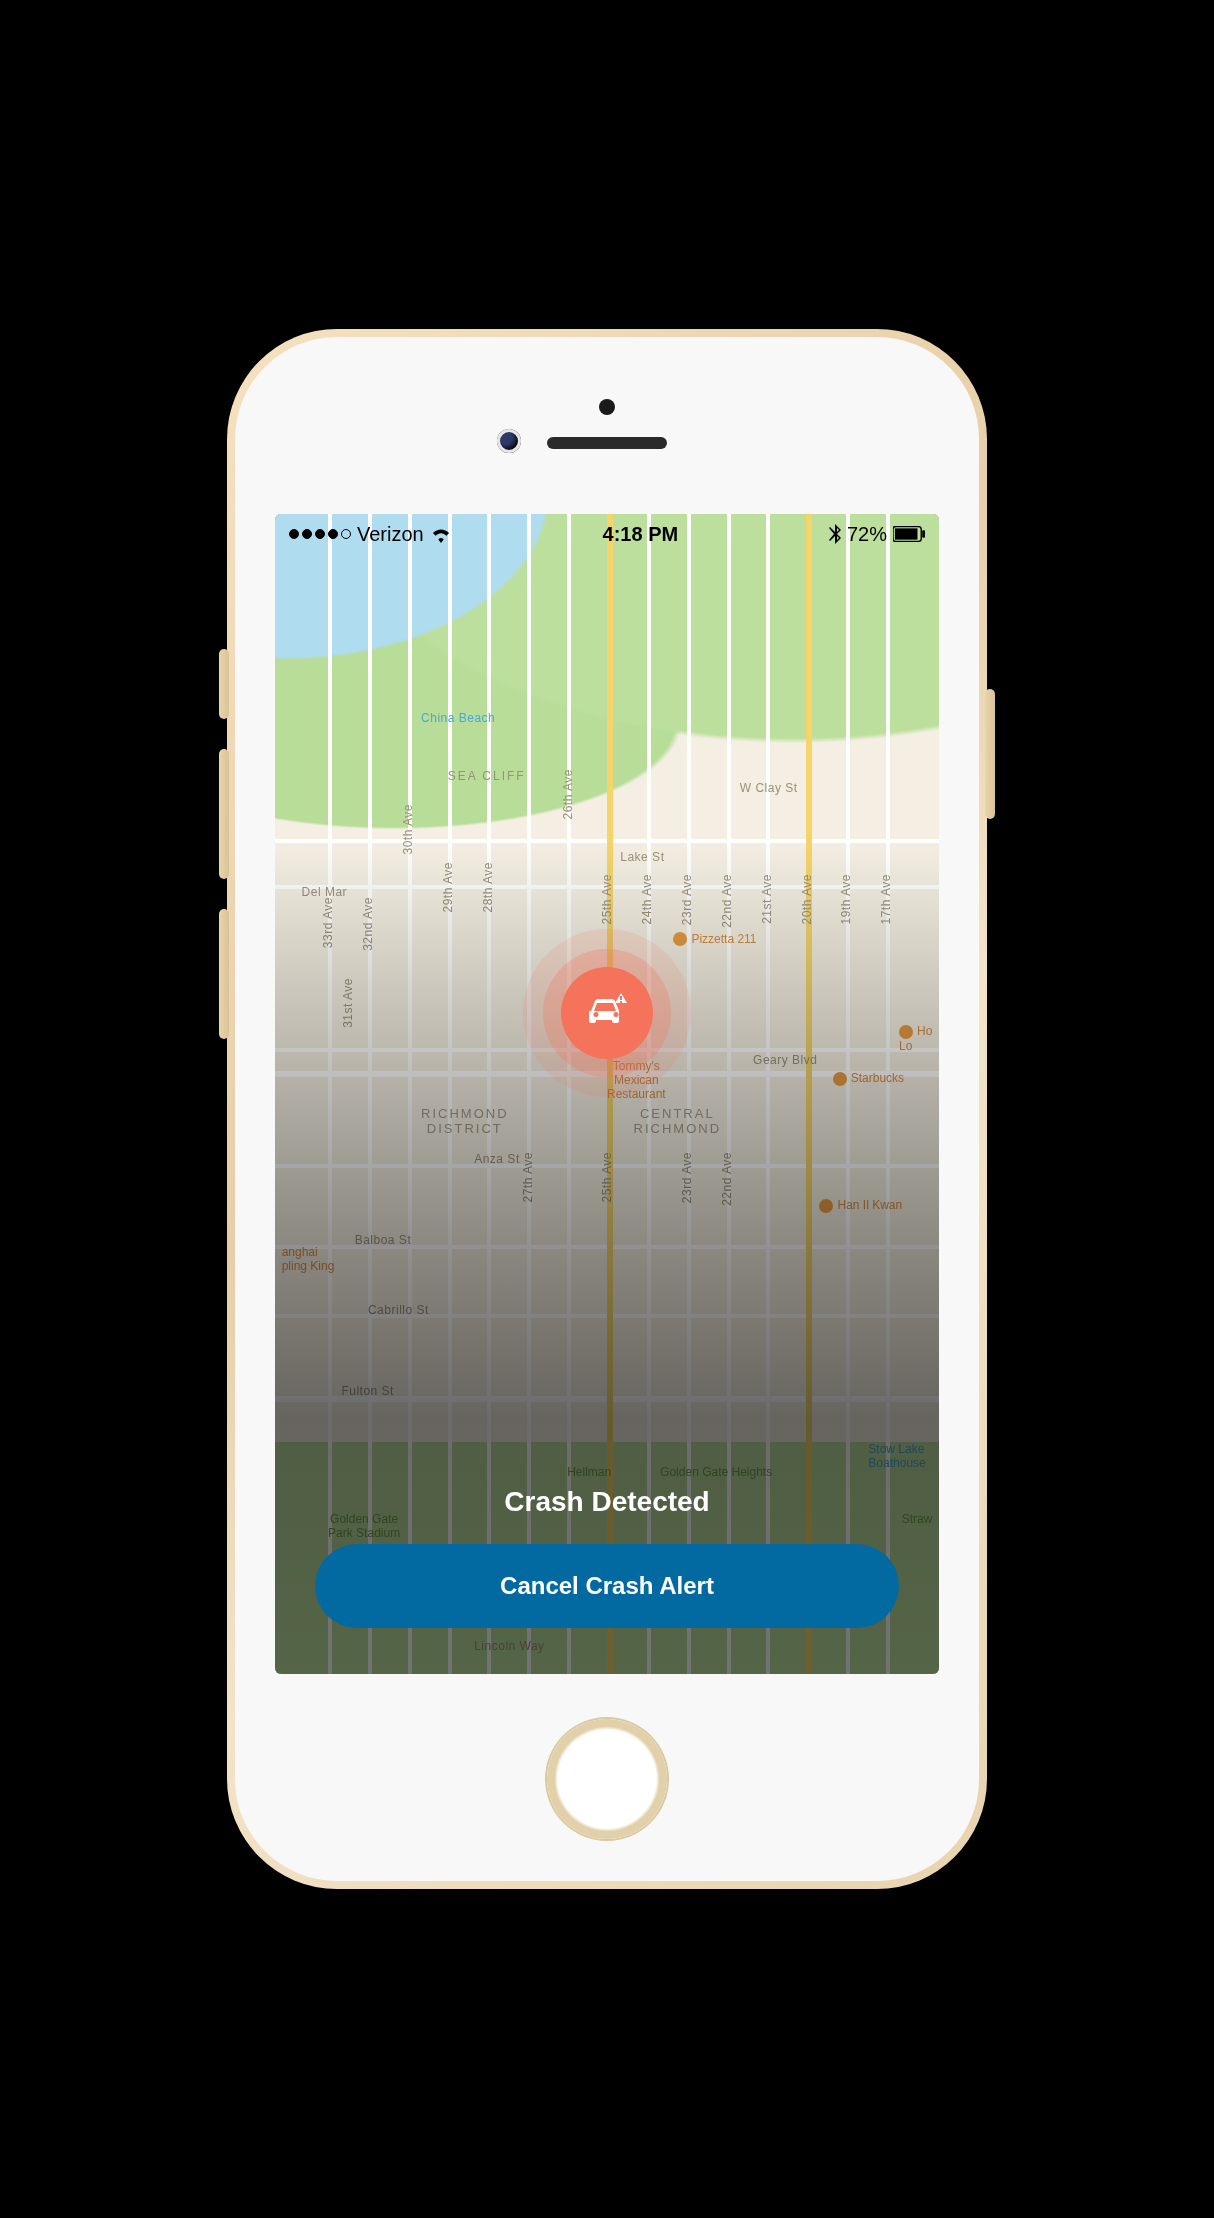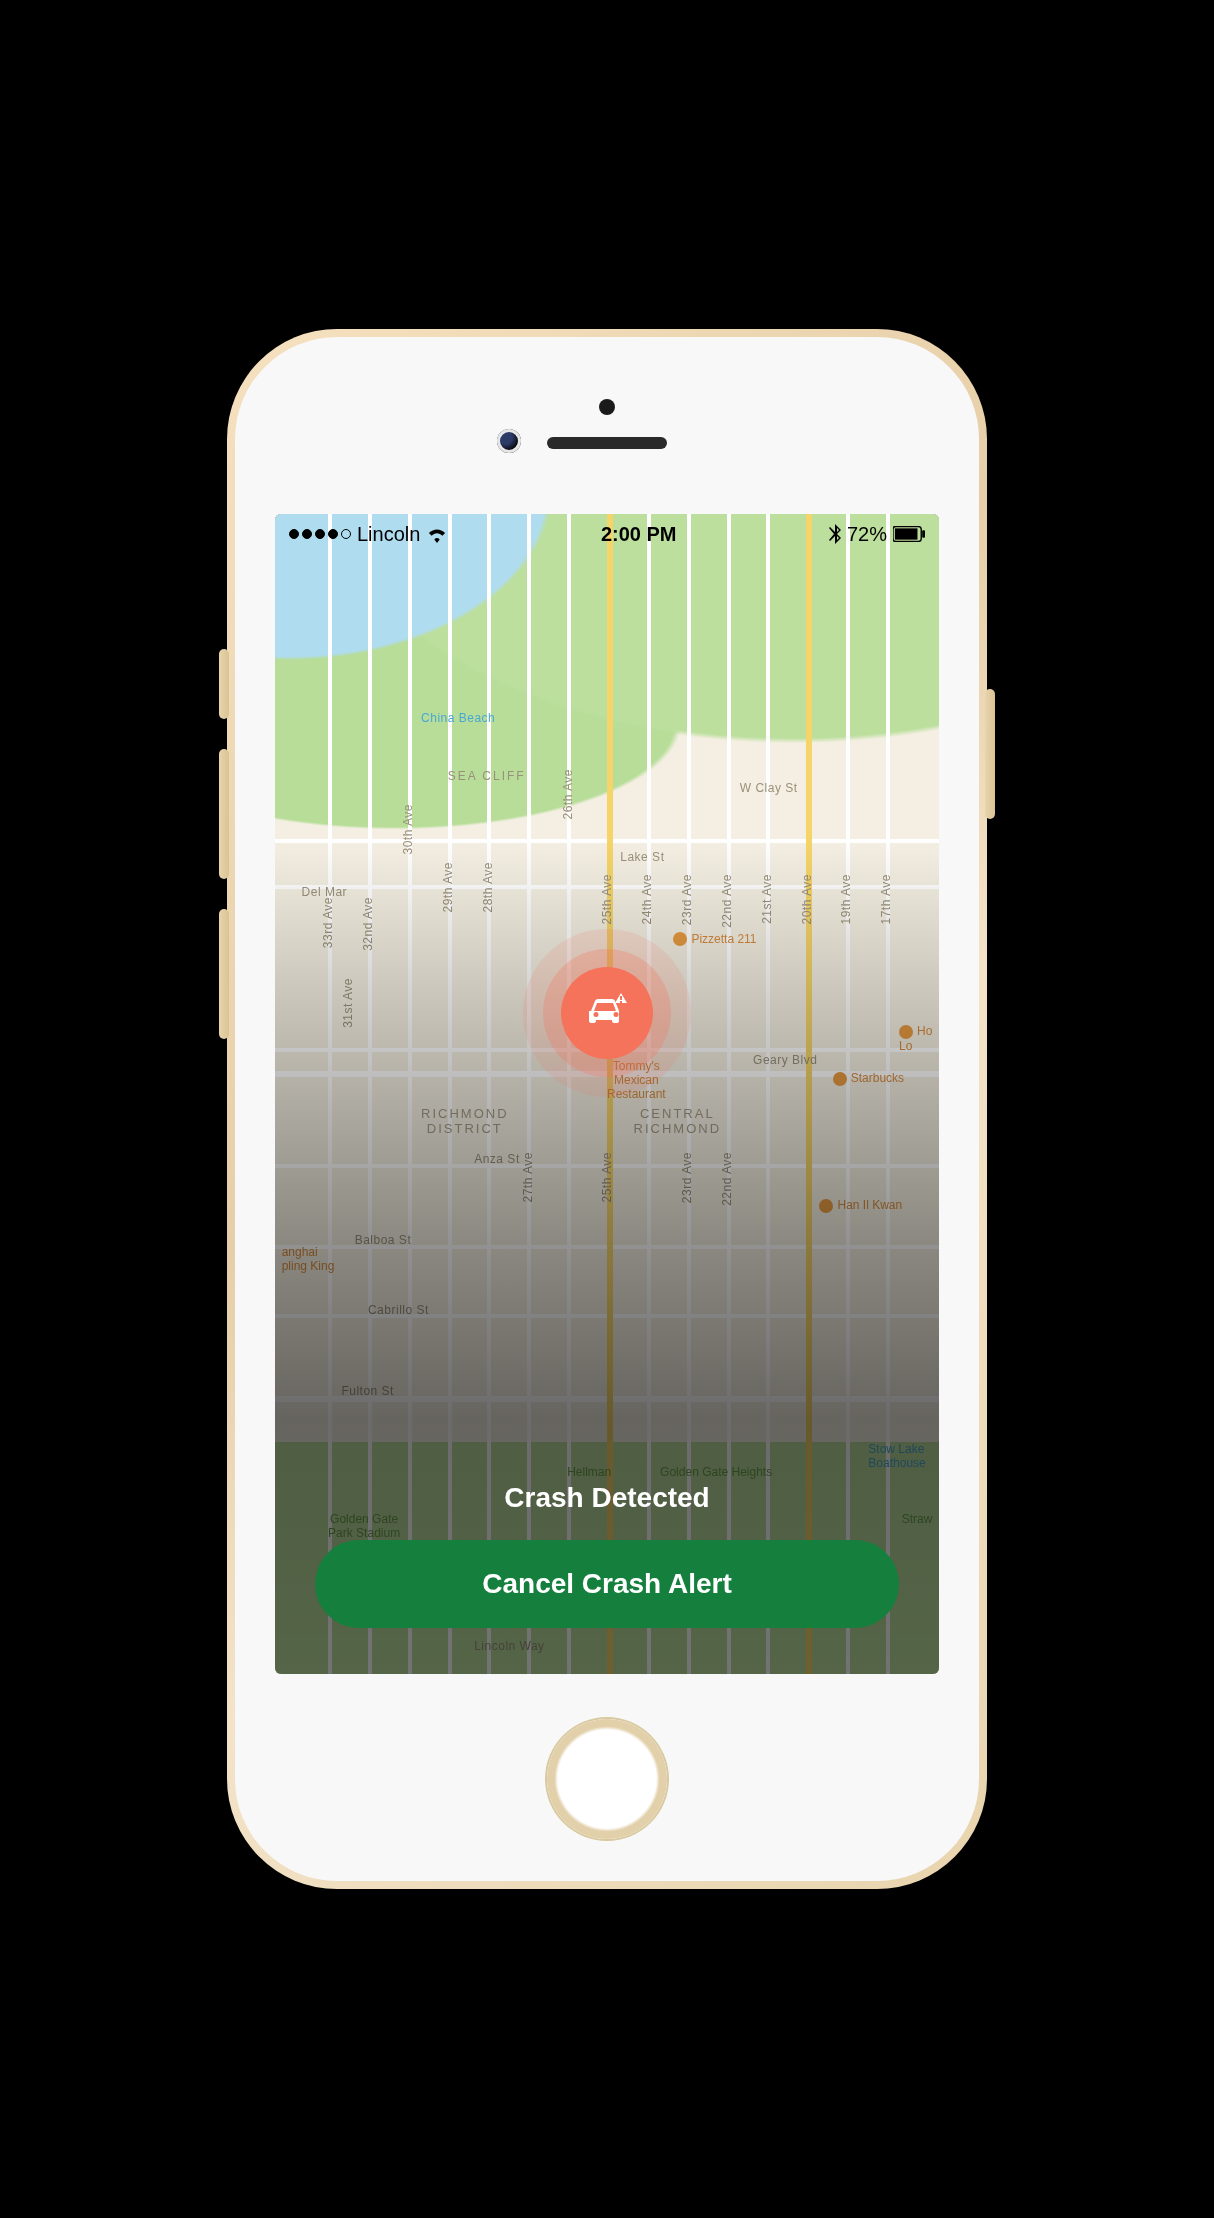--- a/index.html
+++ b/index.html
@@ -185,25 +185,25 @@
   .panel p {
     color: #fff;
     font-size: 24px;
     line-height: 1.35;
     margin-bottom: 40px;
     font-weight: 500;
   }
   .cancel-btn {
     display: block;
     width: 100%;
-    background: #15803d;
+    background: #0369a1;
     color: #fff;
     border: none;
     border-radius: 60px;
-    font-size: 28px;
+    font-size: 24px;
     font-weight: 600;
     padding: 28px 0;
     cursor: pointer;
   }
 </style>
 </head>
 <body>
 
 <div class="device">
   <div class="side-btn vol1"></div>
@@ -304,28 +304,28 @@
 
     <div class="status">
       <div class="left">
         <span class="sig-dots">
           <span></span>
             <span></span>
             <span></span>
             <span></span>
             <span class="empty"></span>
         </span>
-        <span>Lincoln</span>
+        <span>Verizon</span>
         <span class="wifi-ic">
           <svg width="22" height="18" viewBox="0 0 24 20">
               <path fill="#000" d="M12 20l-3-4c1-1 2-1.5 3-1.5s2 .5 3 1.5l-3 4zm-6-8l-3-3c2.5-2.5 6-4 9-4s6.5 1.5 9 4l-3 3c-1.8-1.8-4-2.8-6-2.8s-4.2 1-6 2.8z"></path>
             </svg>
         </span>
       </div>
-      <div class="center">2:00 PM</div>
+      <div class="center">4:18 PM</div>
       <div class="right">
         <span class="bt-ic">
           <svg width="12" height="20" viewBox="0 0 12 20">
               <path fill="#000" d="M6 0v8L1 3 0 4l5 6-5 6 1 1 5-5v8l6-6-4-4 4-4-6-6zm2 4l2 2-2 2V4zm0 8l2 2-2 2v-4z"></path>
             </svg>
         </span>
         <span>72%</span>
         <span class="batt">
           <svg width="32" height="16" viewBox="0 0 34 16">
               <rect x="0" y="0" width="30" height="16" rx="3" fill="none" stroke="#000" stroke-width="1.5"></rect>

